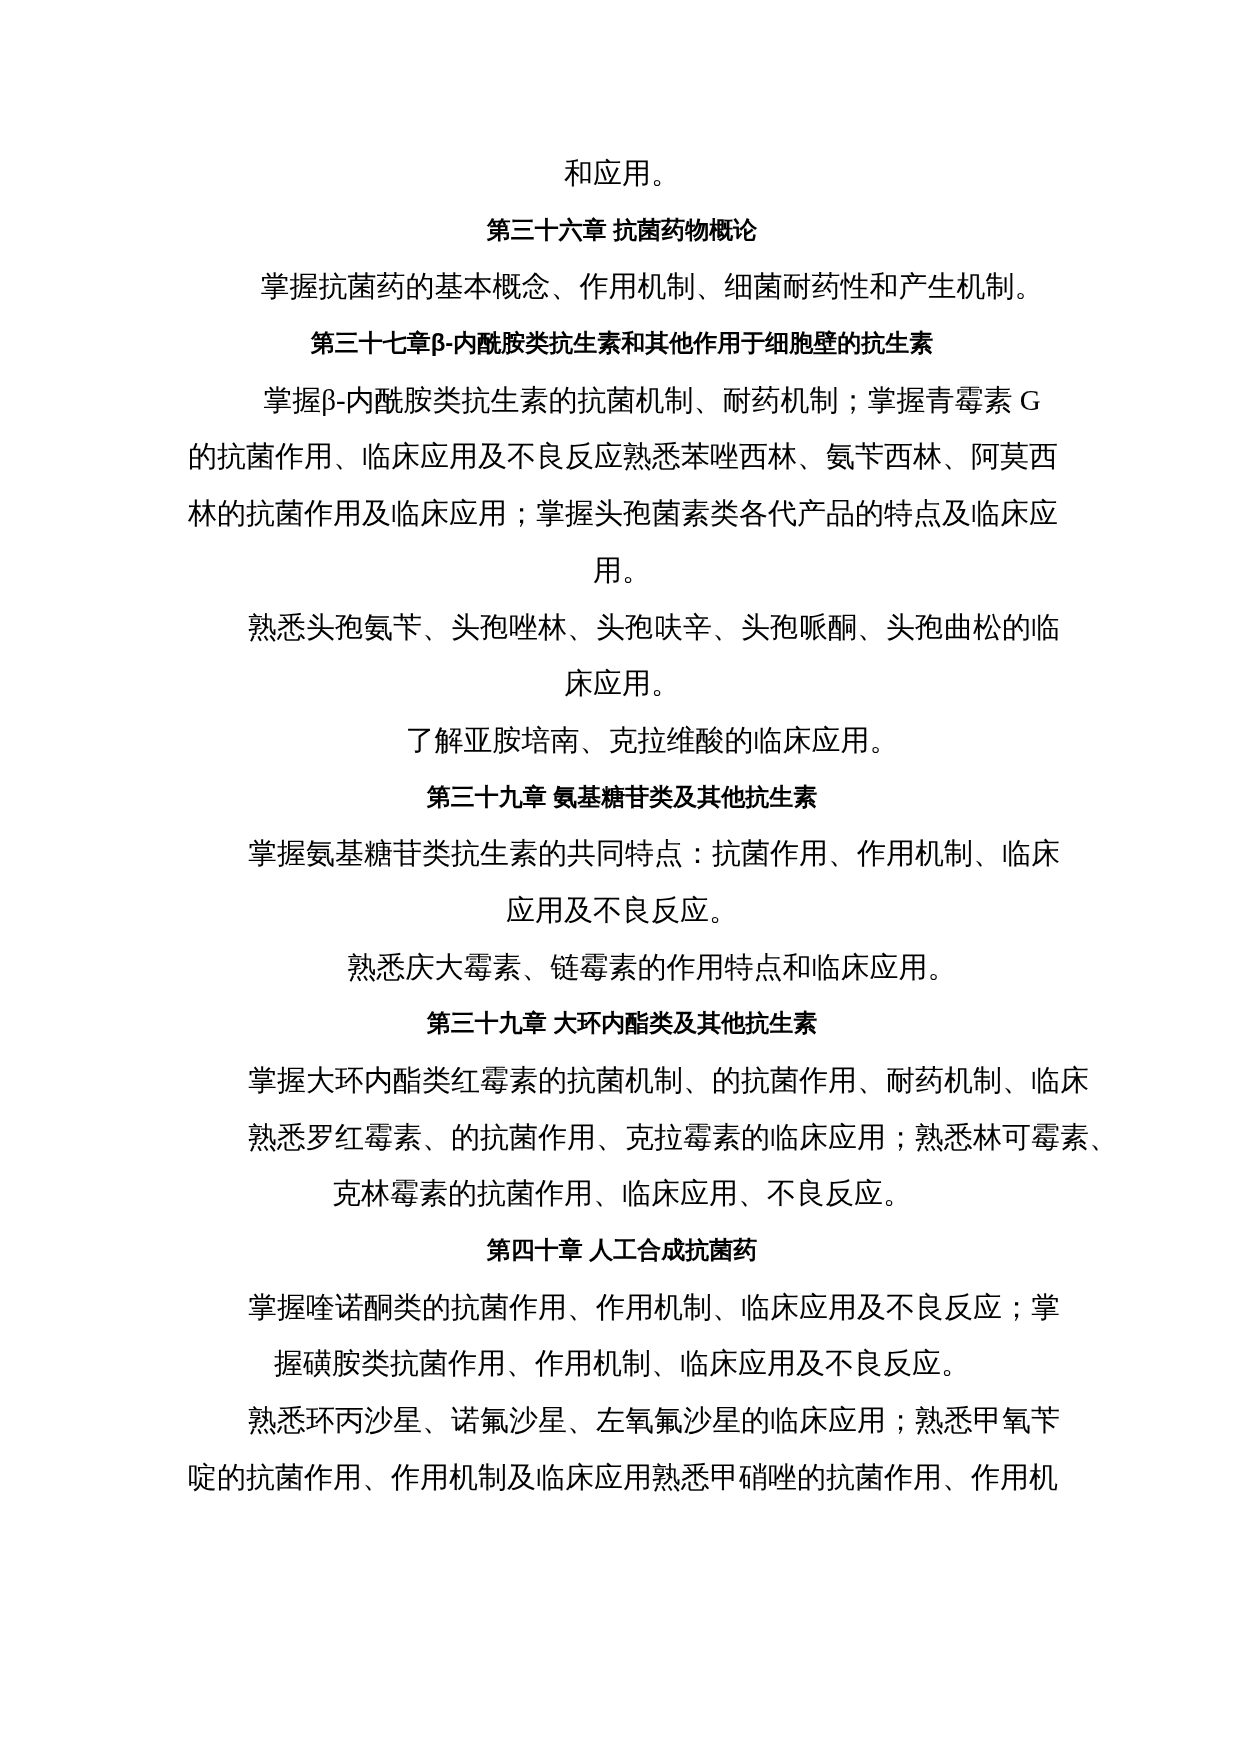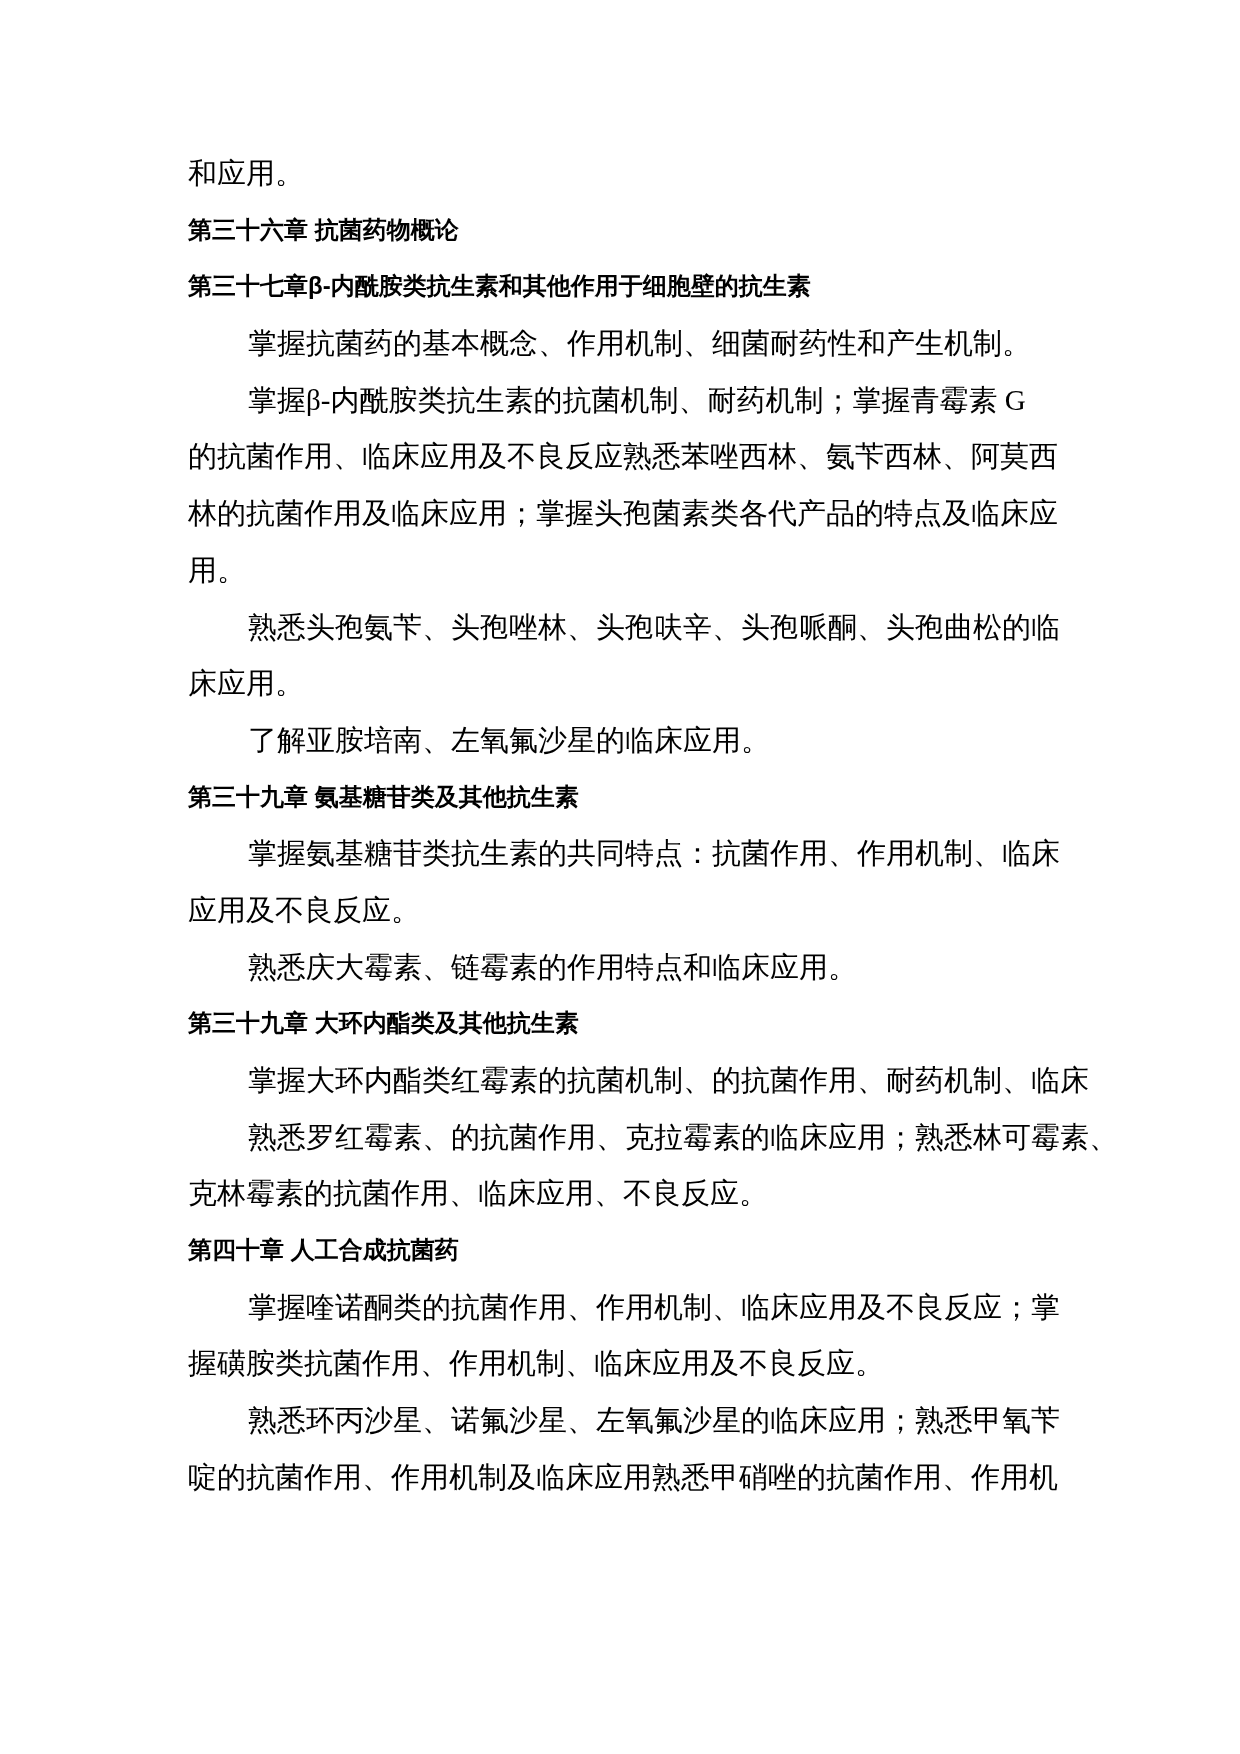--- a/index.html
+++ b/index.html
@@ -12,20 +12,21 @@
     width: 1240px;
     height: 1754px;
     background: #ffffff;
     overflow: hidden;
   }
   .content {
     position: absolute;
     left: 188px;
     top: 153px;
     width: 868px;
+    text-align: center;
   }
   .line {
     height: 56.7px;
     line-height: 40px;
     color: #000000;
     white-space: pre;
     overflow: visible;
   }
   .line.body {
     font-family: "Liberation Serif", "DejaVu Serif", serif;
@@ -41,29 +42,29 @@
     padding-left: 60px;
   }
 </style>
 </head>
 <body>
 
 <div class="page">
   <div class="content">
       <div class="line body">和应用。</div>
       <div class="line heading">第三十六章 抗菌药物概论</div>
+      <div class="line body indent">掌握抗菌药的基本概念、作用机制、细菌耐药性和产生机制。</div>
       <div class="line heading">第三十七章β-内酰胺类抗生素和其他作用于细胞壁的抗生素</div>
-      <div class="line body indent">掌握抗菌药的基本概念、作用机制、细菌耐药性和产生机制。</div>
       <div class="line body indent">掌握β-内酰胺类抗生素的抗菌机制、耐药机制；掌握青霉素 G</div>
       <div class="line body">的抗菌作用、临床应用及不良反应熟悉苯唑西林、氨苄西林、阿莫西</div>
       <div class="line body">林的抗菌作用及临床应用；掌握头孢菌素类各代产品的特点及临床应</div>
       <div class="line body">用。</div>
       <div class="line body indent">熟悉头孢氨苄、头孢唑林、头孢呋辛、头孢哌酮、头孢曲松的临</div>
       <div class="line body">床应用。</div>
-      <div class="line body indent">了解亚胺培南、左氧氟沙星的临床应用。</div>
+      <div class="line body indent">了解亚胺培南、克拉维酸的临床应用。</div>
       <div class="line heading">第三十九章 氨基糖苷类及其他抗生素</div>
       <div class="line body indent">掌握氨基糖苷类抗生素的共同特点：抗菌作用、作用机制、临床</div>
       <div class="line body">应用及不良反应。</div>
       <div class="line body indent">熟悉庆大霉素、链霉素的作用特点和临床应用。</div>
       <div class="line heading">第三十九章 大环内酯类及其他抗生素</div>
       <div class="line body indent">掌握大环内酯类红霉素的抗菌机制、的抗菌作用、耐药机制、临床</div>
       <div class="line body indent">熟悉罗红霉素、的抗菌作用、克拉霉素的临床应用；熟悉林可霉素、</div>
       <div class="line body">克林霉素的抗菌作用、临床应用、不良反应。</div>
       <div class="line heading">第四十章 人工合成抗菌药</div>
       <div class="line body indent">掌握喹诺酮类的抗菌作用、作用机制、临床应用及不良反应；掌</div>

